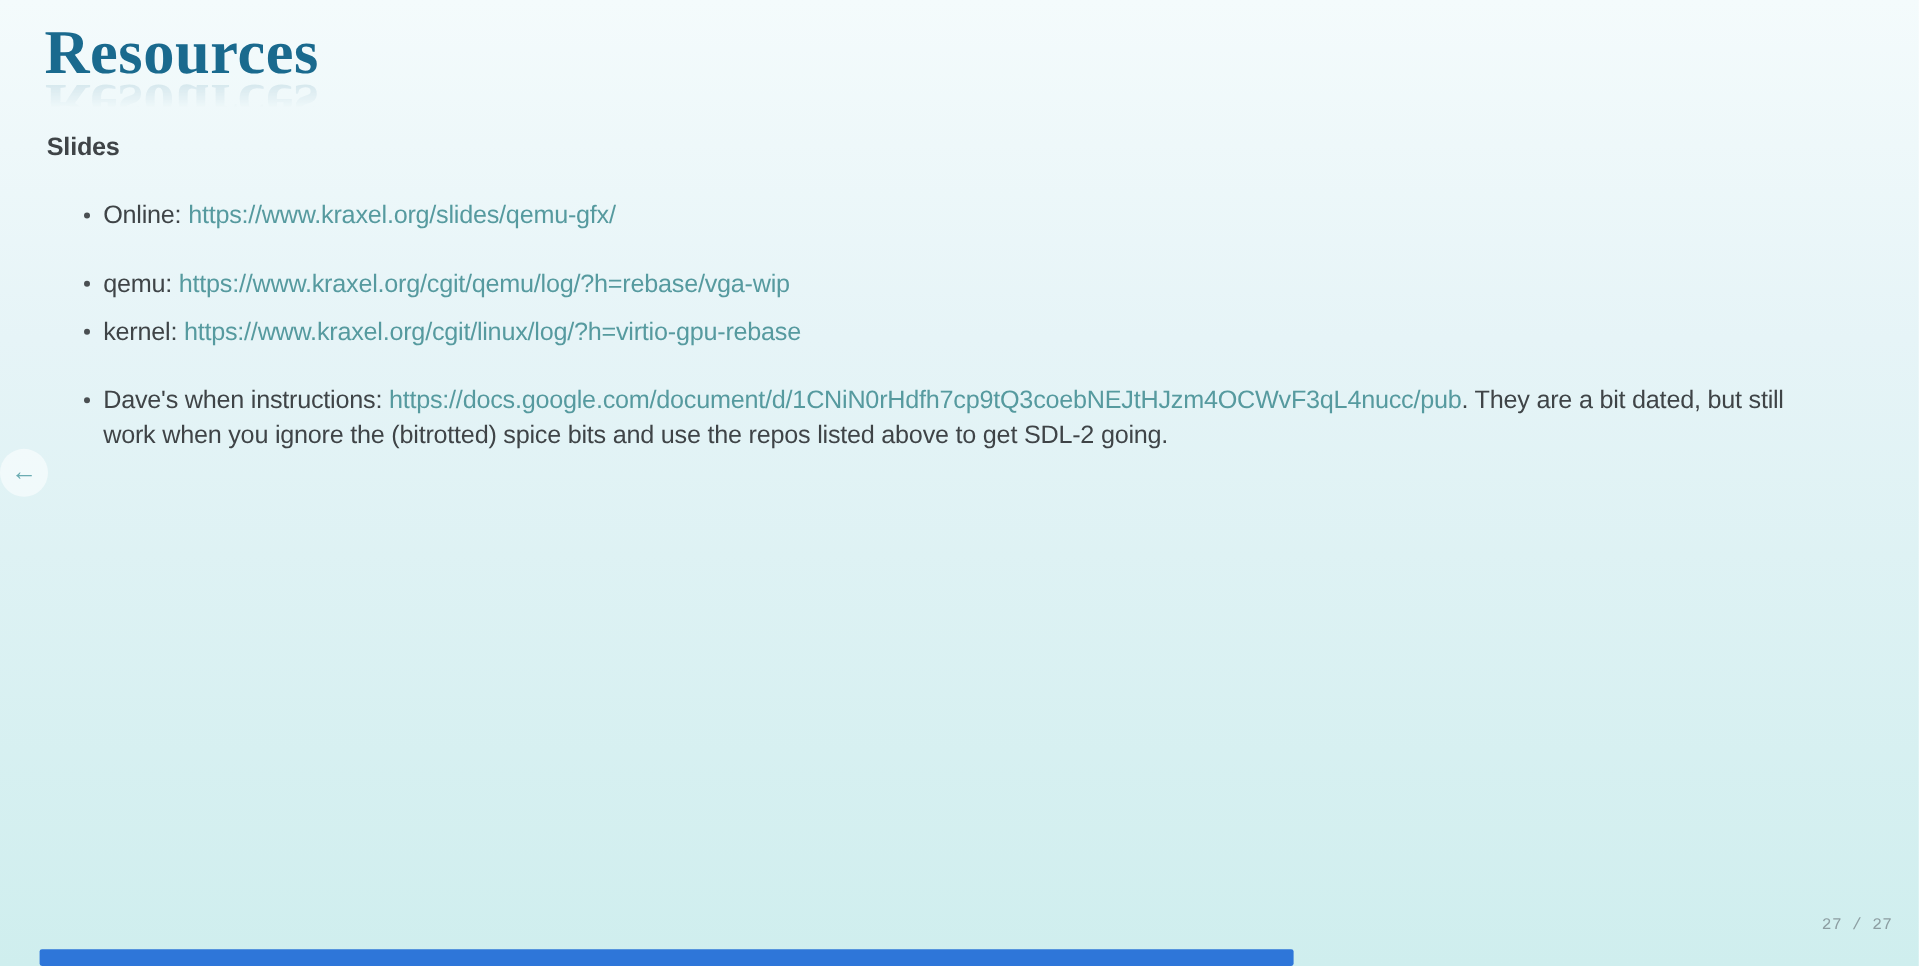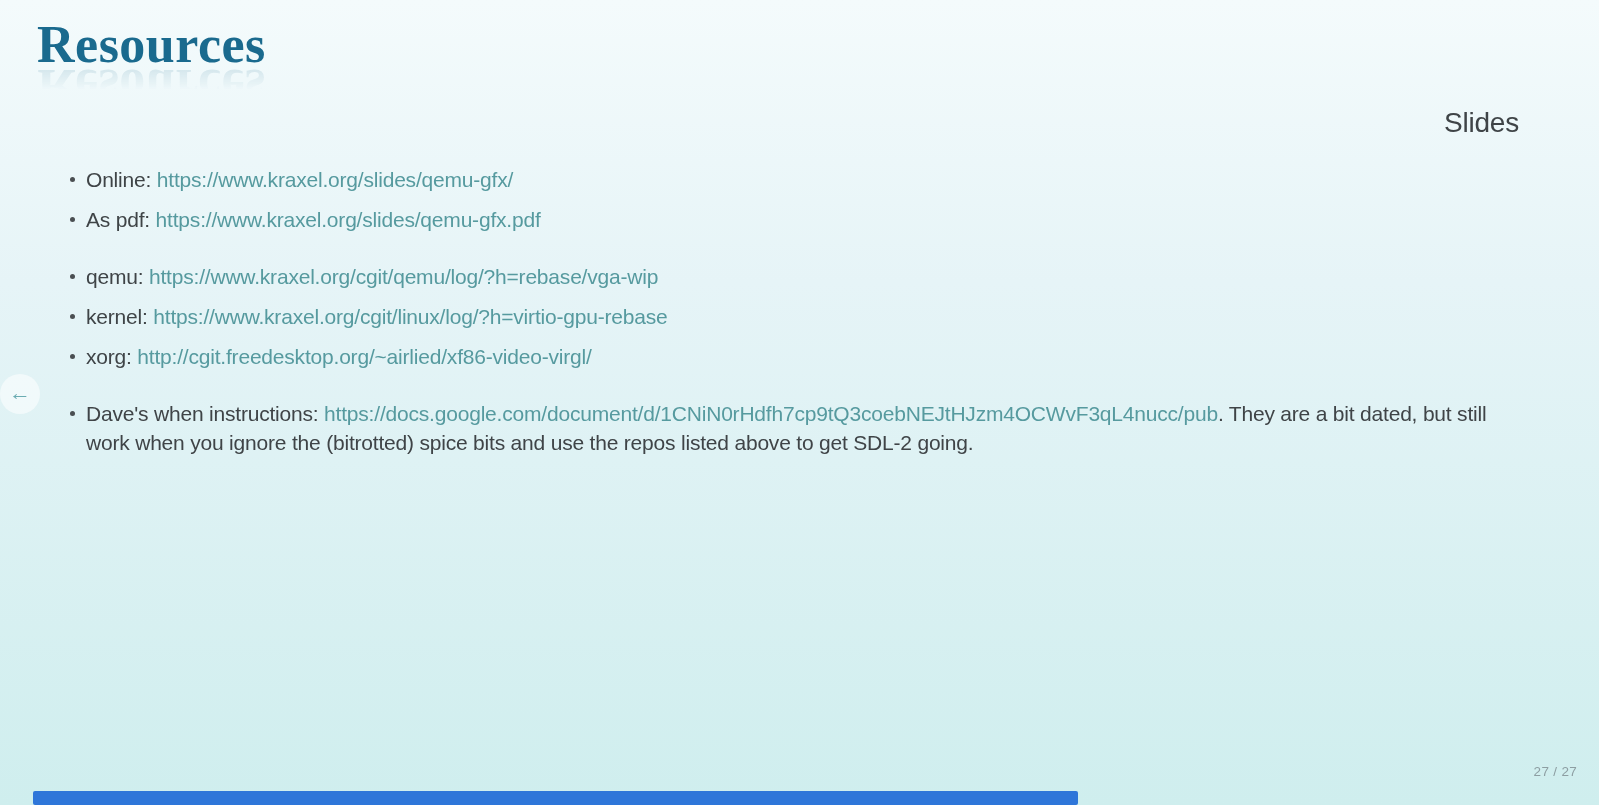--- a/index.html
+++ b/index.html
@@ -42,26 +42,25 @@
 
   
   .content {
     position: absolute;
     left: 39px;
     top: 108px;
     width: 1480px;
   }
   .section-heading {
     margin: 0;
-    font-size: 28px;
+    font-size: 21px;
     line-height: 29px;
-    font-weight: 400;
+    font-weight: 700;
     letter-spacing: -0.2px;
     color: #3f4447;
-    text-align: right;
   }
   ul.link-list {
     list-style: none;
     margin: 28px 0 28px 0;
     padding: 0 0 0 47px;
   }
   ul.link-list li {
     position: relative;
     font-size: 21px;
     line-height: 29px;
@@ -108,20 +107,21 @@
   }
 
   
   .page-indicator {
     position: absolute;
     right: 22px;
     bottom: 26px;
     font-size: 13.5px;
     color: #8d9ea2;
     letter-spacing: 0.3px;
+    font-family: Liberation Mono, monospace;
   }
 
   
   .progress-bar {
     position: absolute;
     left: 33px;
     bottom: 0px;
     width: 1045px;
     height: 14px;
     background: #2e76d9;
@@ -135,27 +135,25 @@
 <div class="title-wrap">
   <h1 class="slide-title">Resources</h1>
   <h1 class="slide-title reflection">Resources</h1>
 </div>
 
 <div class="content">
 
   <h2 class="section-heading">Slides</h2>
   <ul class="link-list">
     <li><span>Online: </span><a class="item-link">https://www.kraxel.org/slides/qemu-gfx/</a><span></span></li>
-    <li><span>As pdf: </span><a class="item-link">https://www.kraxel.org/slides/qemu-gfx.pdf</a><span></span></li>
   </ul>
 
   <ul class="link-list">
     <li><span>qemu: </span><a class="item-link">https://www.kraxel.org/cgit/qemu/log/?h=rebase/vga-wip</a><span></span></li>
     <li><span>kernel: </span><a class="item-link">https://www.kraxel.org/cgit/linux/log/?h=virtio-gpu-rebase</a><span></span></li>
-    <li><span>xorg: </span><a class="item-link">http://cgit.freedesktop.org/~airlied/xf86-video-virgl/</a><span></span></li>
   </ul>
 
   <ul class="link-list">
     <li><span>Dave's when instructions: </span><a class="item-link">https://docs.google.com/document/d/1CNiN0rHdfh7cp9tQ3coebNEJtHJzm4OCWvF3qL4nucc/pub</a><span>. They are a bit dated, but still work when you ignore the (bitrotted) spice bits and use the repos listed above to get SDL-2 going.</span></li>
   </ul>
 
 </div>
 
 <div class="nav-prev">
   <span class="arrow-glyph">←</span>

